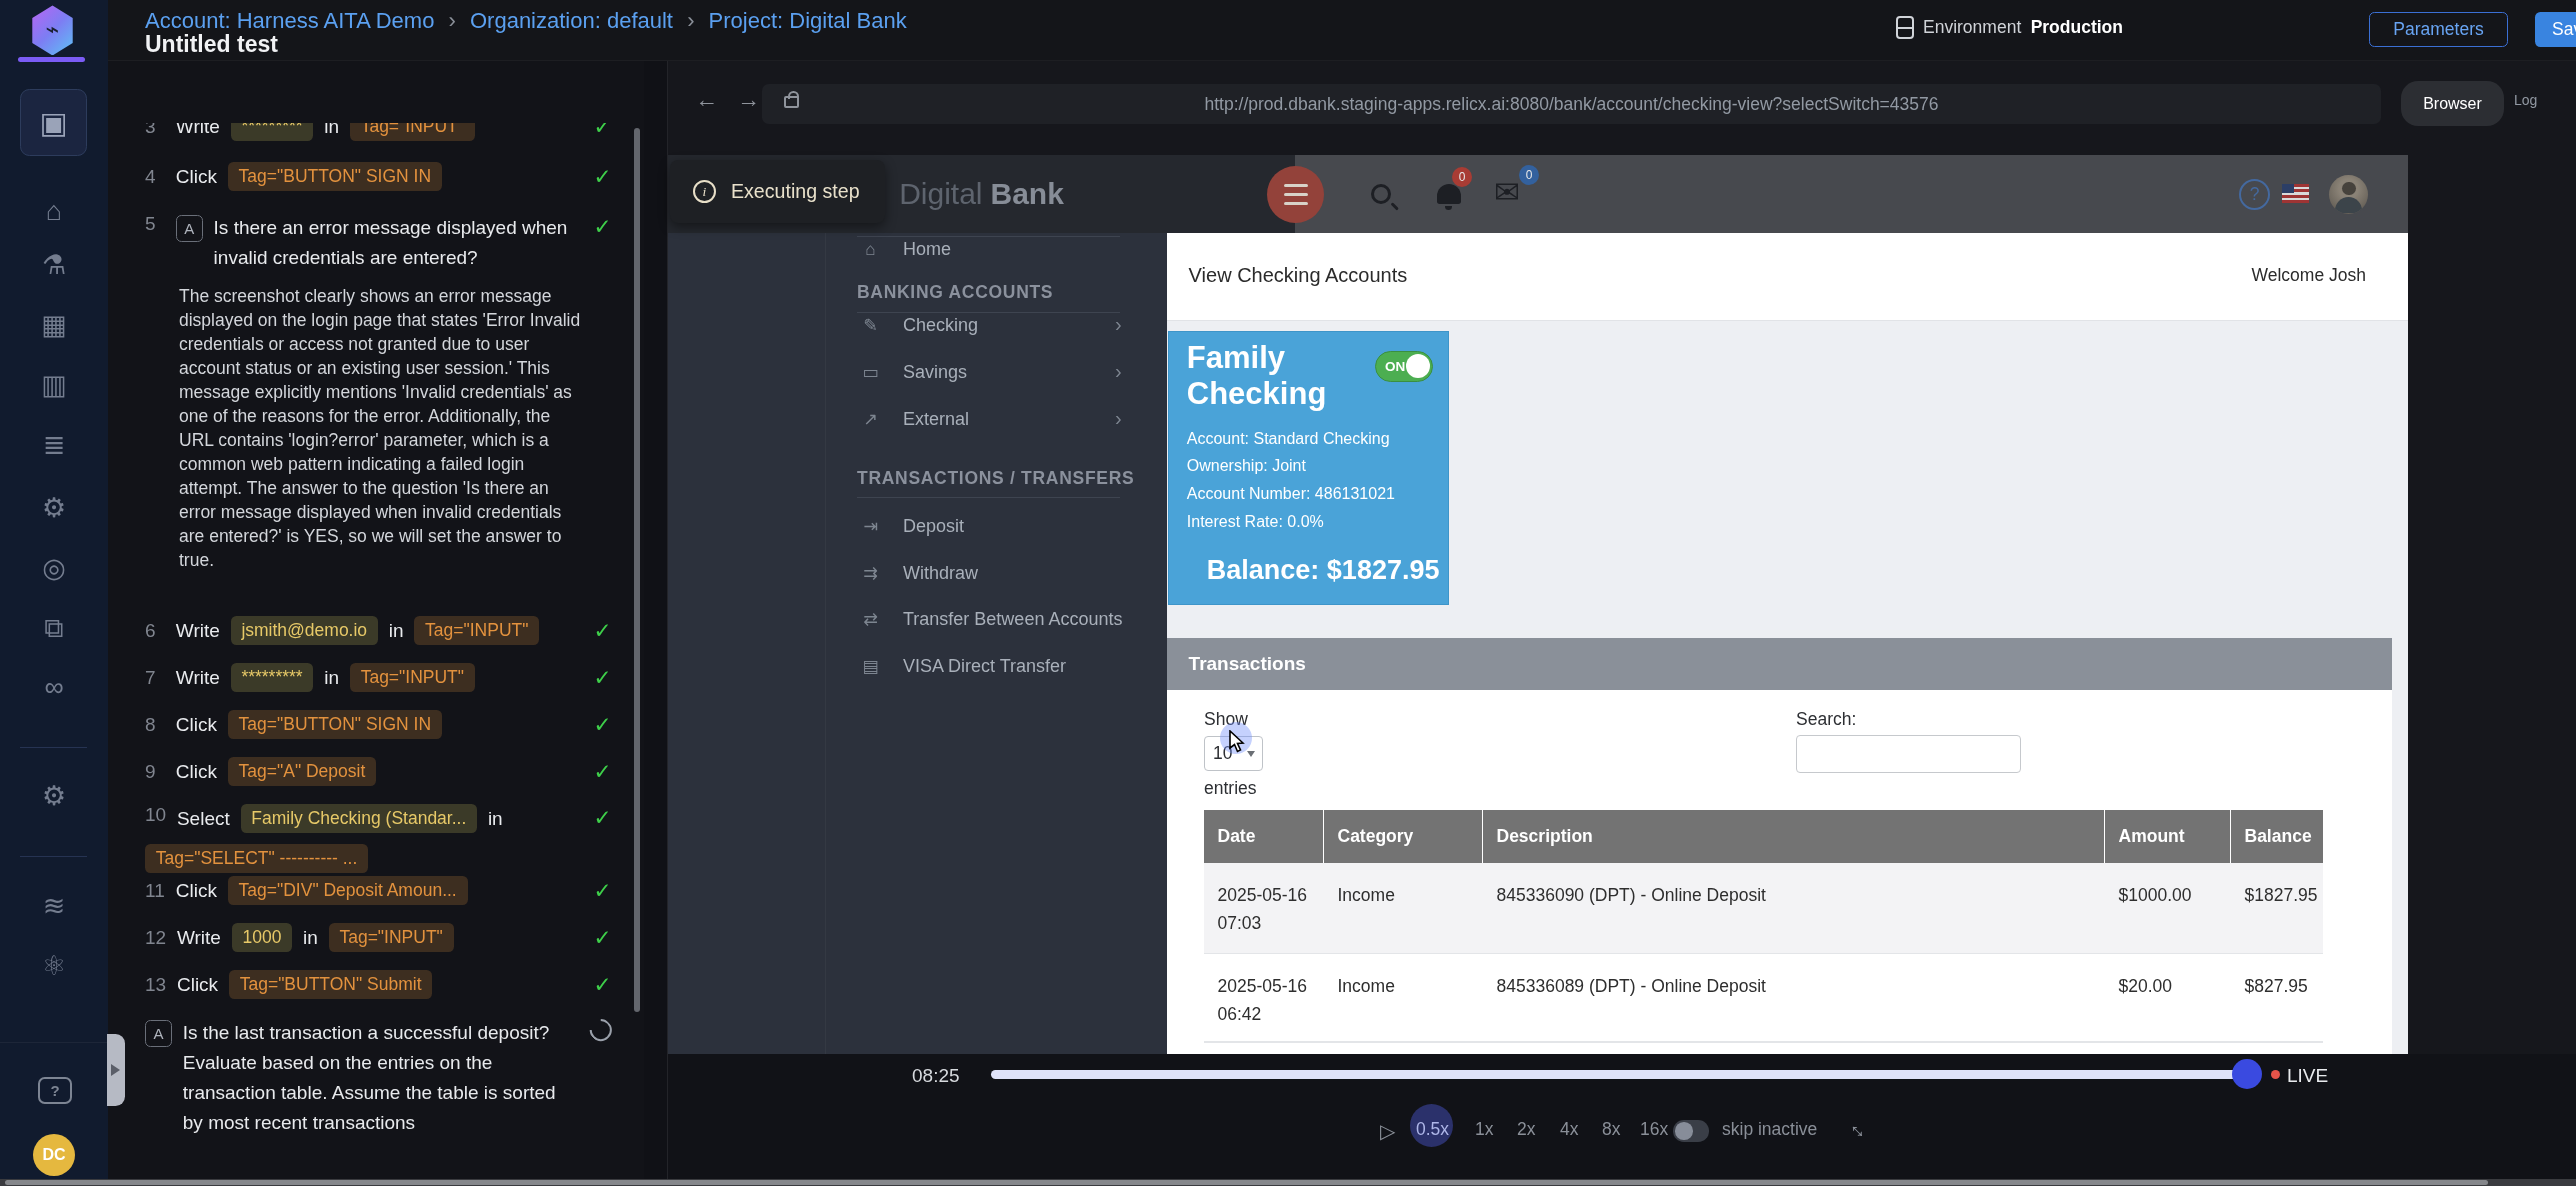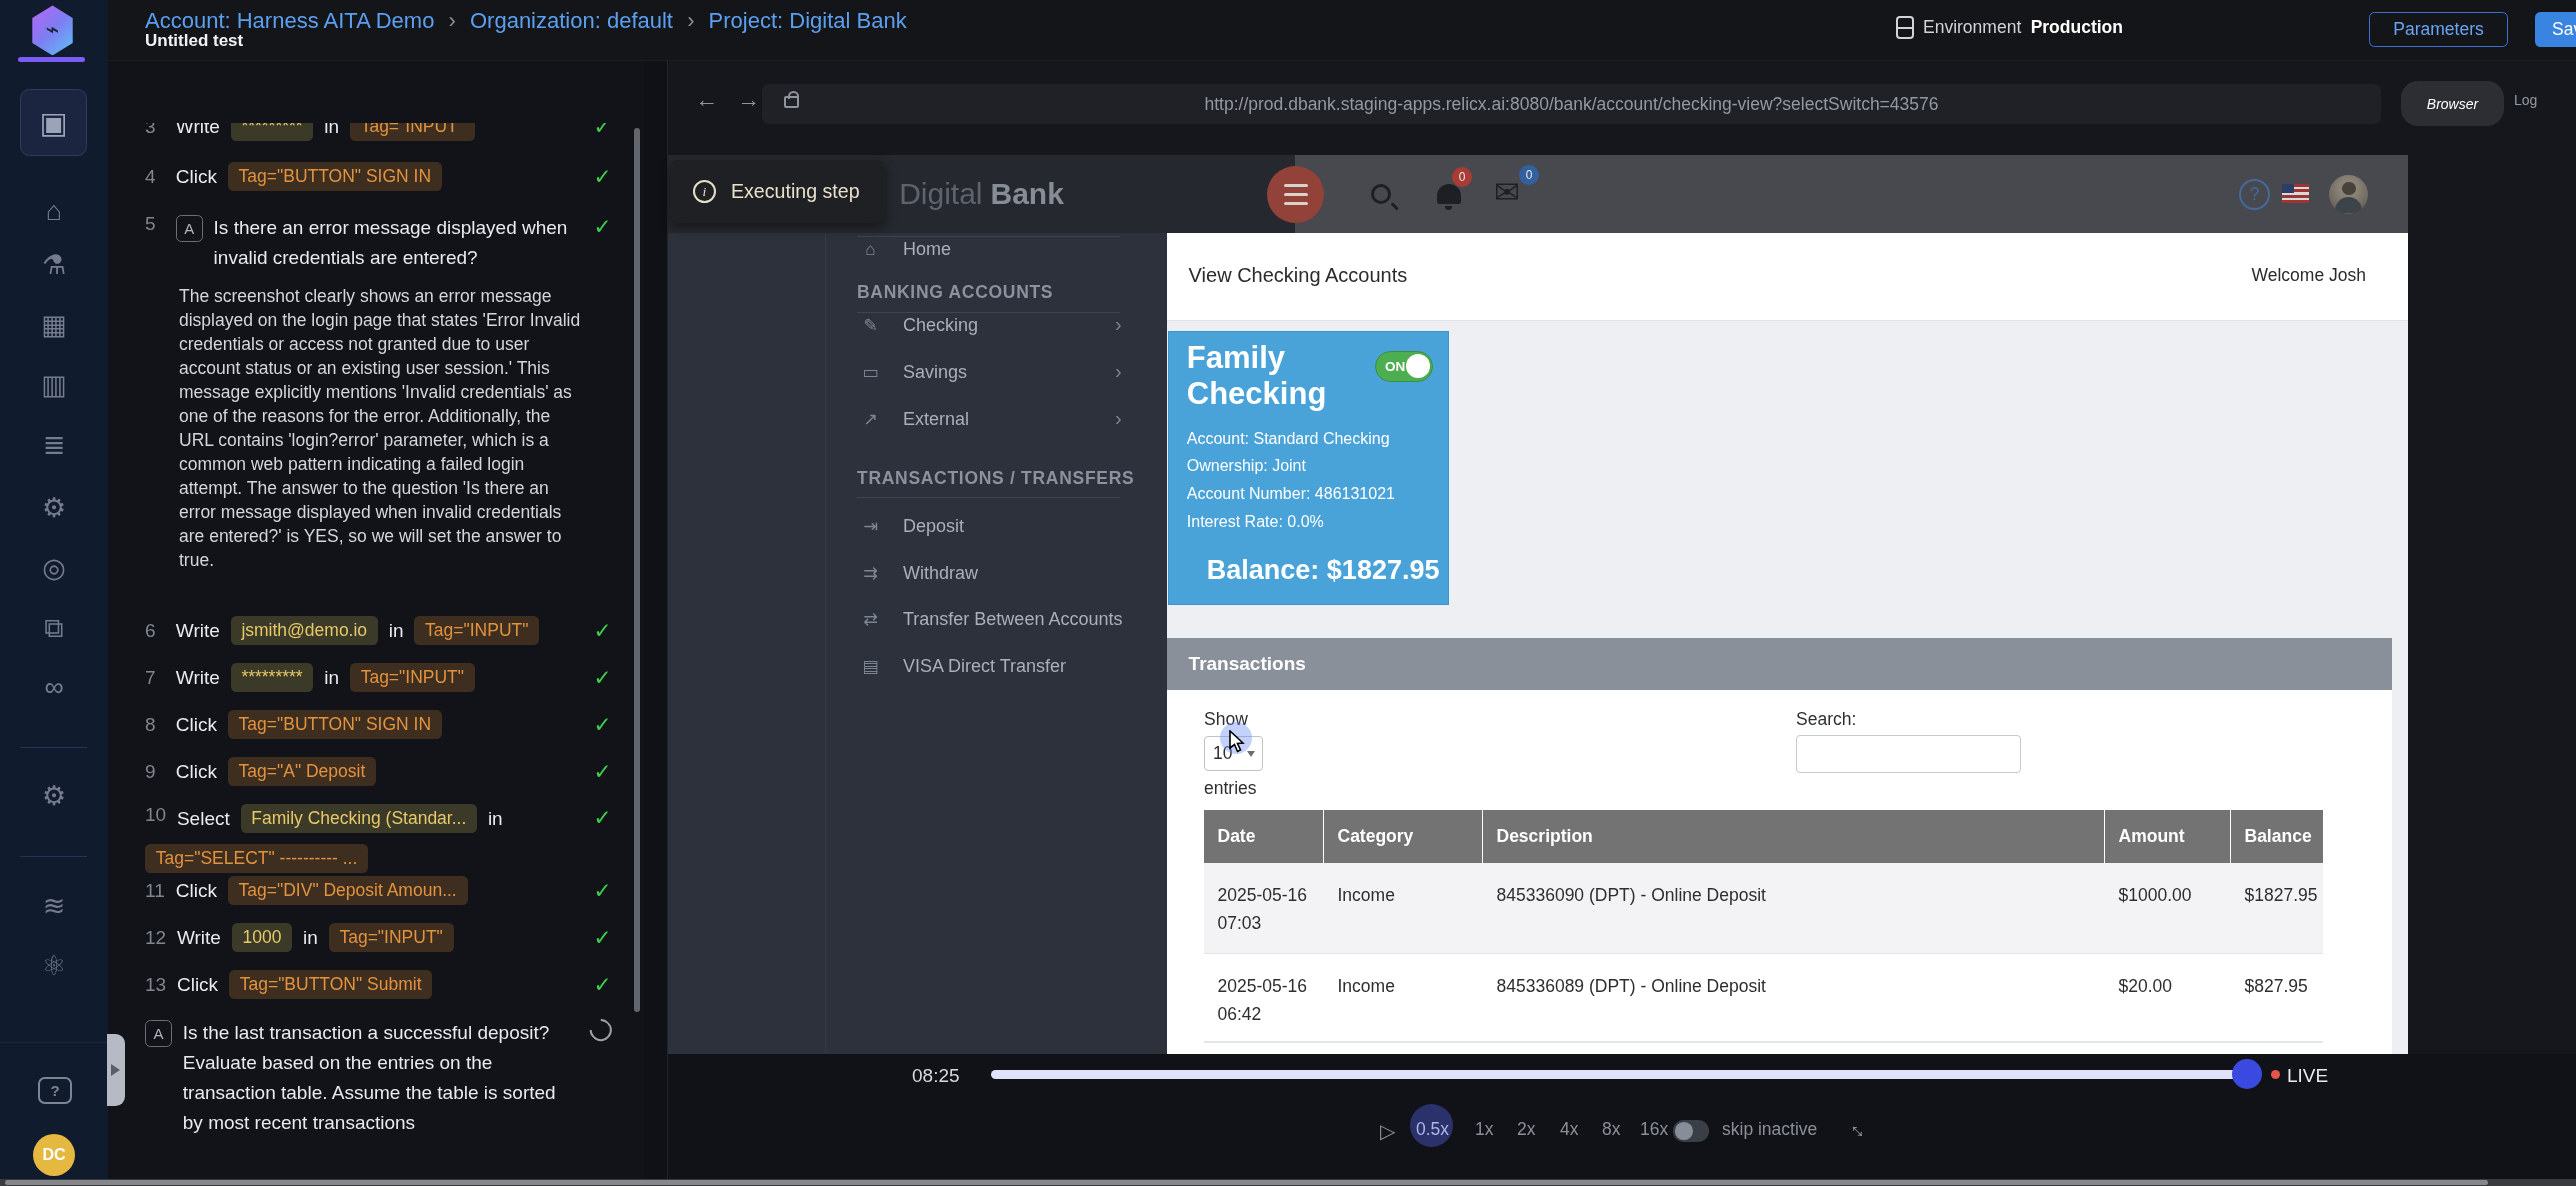--- a/index.html
+++ b/index.html
@@ -6,21 +6,21 @@
   html,body { background:#0c0d10; }
   .screen { position:relative; width:2576px; height:1186px; overflow:hidden;
     background:#101116; font-family:"Liberation Sans","DejaVu Sans",sans-serif; }
   .abs { position:absolute; }
 
   
   .top-header { left:108px; top:0; width:2468px; height:61px; background:#141519;
     border-bottom:0.7px solid rgba(255,255,255,.04); }
   .crumbs { position:absolute; left:37px; top:8px; font-size:22px; color:#5ba0f0; }
   .crumb-sep { color:#8a8f98; margin:0 8px; }
-  .page-title { position:absolute; left:37px; top:31px; font-size:17px; color:#f1f2f4; font-weight:700; }
+  .page-title { position:absolute; left:37px; top:31px; font-size:23px; color:#f1f2f4; font-weight:700; }
   .env-wrap { position:absolute; right:453px; top:16px; display:flex; align-items:center; gap:9.4px; }
   .db-icon { width:17.5px; height:23px; border:2px solid #d0d3d8; border-radius:4px; position:relative; }
   .db-icon::after { content:""; position:absolute; left:0; right:0; top:8.8px; height:2px; background:#d0d3d8; }
   .env-label { font-size:17.5px; color:#d0d3d8; }
   .env-value { font-size:17.5px; color:#ffffff; font-weight:700; }
   .btn-outline { position:absolute; left:2261px; top:12px; width:139px; height:35px; border:1.3px solid #3b6fd4;
     border-radius:5.4px; color:#68a4f3; font-size:17.5px; display:flex; align-items:center; justify-content:center; background:transparent; }
   .btn-primary { position:absolute; left:2427px; top:12px; width:74px; height:35px; background:#3984e0;
     border-radius:5.4px; color:#fff; font-size:17.5px; display:flex; align-items:center; justify-content:center; border:none; }
 
@@ -74,21 +74,21 @@
   
   .browser-bg { left:668px; top:61px; width:1908px; height:1119px; background:#16171c; }
   .nav-arrow { position:absolute; top:86px; font-size:23px; color:#8f949c; }
   .url-pill { position:absolute; left:762px; top:84px; width:1619px; height:40px; background:#1f2126; border-radius:6.7px; }
   .lock { position:absolute; left:784px; top:96px; width:15px; height:11.5px; border:2px solid #8f949c; border-radius:2px; }
   .lock::before { content:""; position:absolute; left:2px; top:-7.4px; width:6.7px; height:6.7px;
     border:2px solid #8f949c; border-bottom:none; border-radius:5.4px 5.4px 0 0; }
   .url-text { position:absolute; left:0; right:0; top:0; bottom:0; display:flex; align-items:center;
     justify-content:center; font-size:17.5px; color:#9299a3; }
   .tab-browser { position:absolute; left:2401px; top:81px; width:103px; height:45px; background:#2c2e33;
-    border-radius:17px; color:#fff; font-size:14px; display:flex; align-items:center; justify-content:center;font-style:italic; }
+    border-radius:17px; color:#fff; font-size:16px; display:flex; align-items:center; justify-content:center; }
   .tab-log { position:absolute; left:2514px; top:92px; font-size:14px; color:#9299a3; }
 
   
   .nb-brand { left:668px; top:155px; width:627px; height:78px; background:#25282e; display:flex;
     align-items:center; justify-content:center; font-size:30px; }
   .nb-brand .b1 { color:#5e646e; font-weight:300; margin-right:8px; }
   .nb-brand .b2 { color:#878d97; font-weight:700; }
   .nb-rest { left:1295px; top:155px; width:1113px; height:78px; background:#47494e; }
   .menu-circle { left:1267px; top:166px; width:57px; height:57px; border-radius:50%; background:#93423a;
     display:flex; flex-direction:column; align-items:center; justify-content:center; gap:5.4px; z-index:2; }

